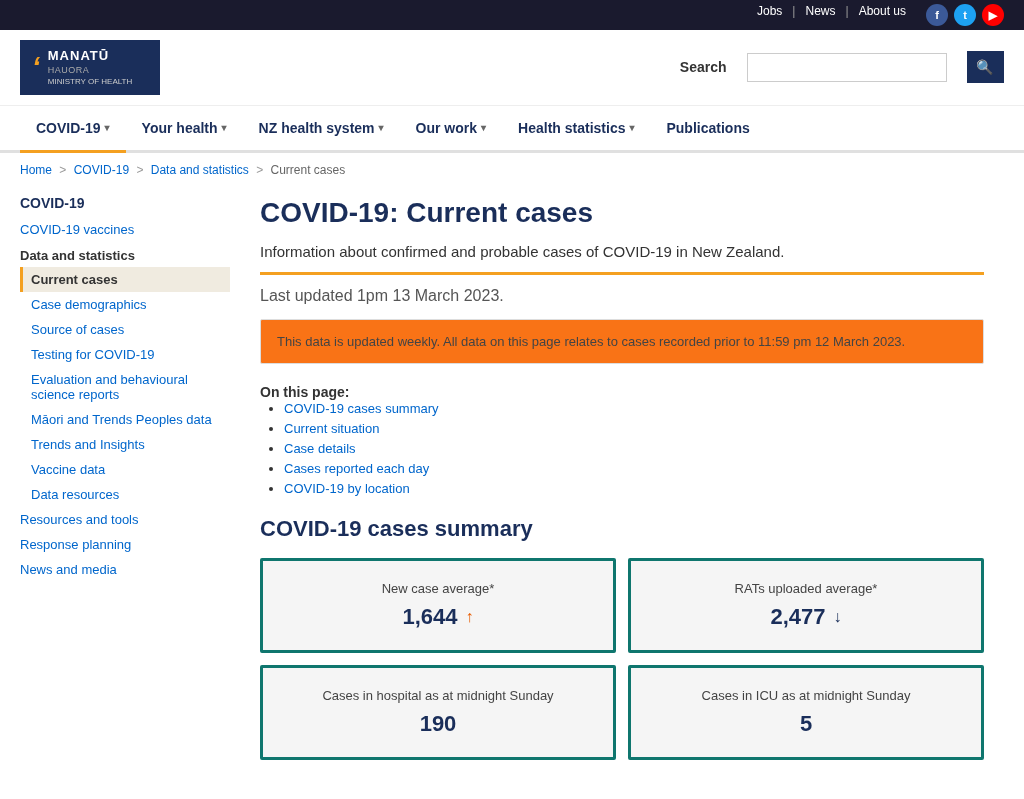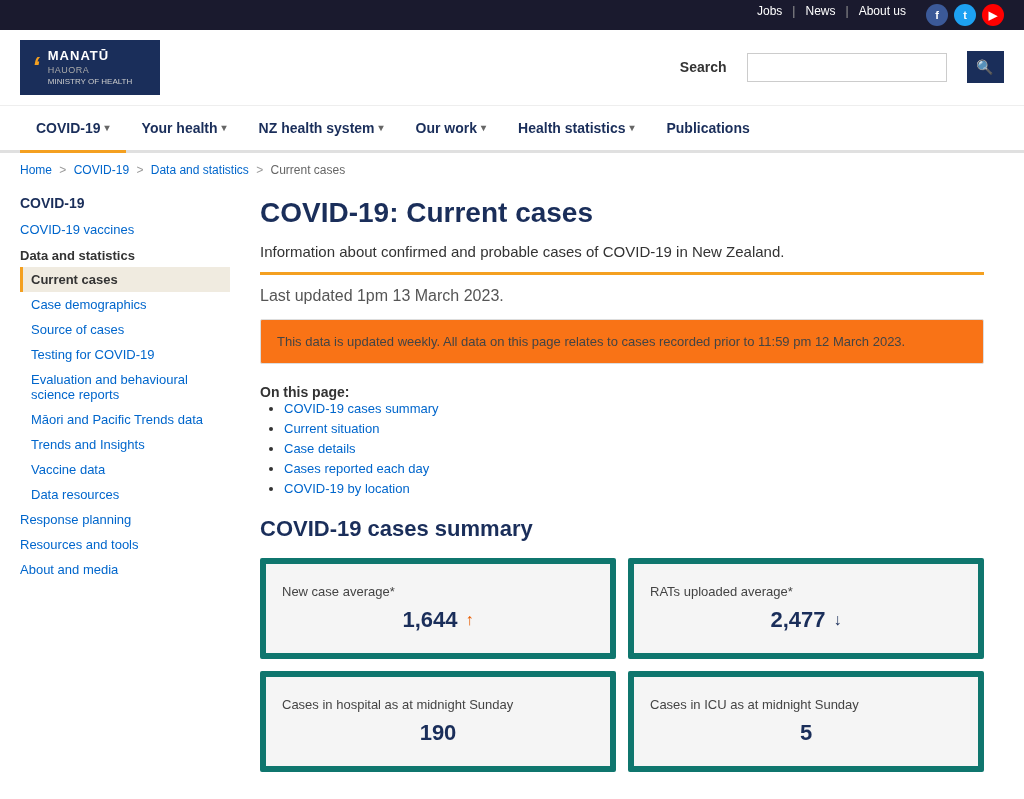--- a/index.html
+++ b/index.html
@@ -223,23 +223,23 @@
 
     
     .stats-grid {
       display: grid;
       grid-template-columns: 1fr 1fr;
       gap: 12px;
       margin-bottom: 14px;
     }
     .stat-card {
       background: #f5f5f5;
-      border: 6px solid #0f766e;
+      border: 3px solid #0f766e;
       padding: 20px 16px;
-      text-align: left;
+      text-align: center;
       border-radius: 2px;
     }
     .stat-label {
       font-size: 13px;
       color: #444;
       margin-bottom: 8px;
     }
     .stat-value {
       font-size: 22px;
       font-weight: bold;
@@ -305,29 +305,29 @@
     <div id="sidebar-top-items">
         <div class="sidebar-top-item">COVID-19 vaccines</div>
       </div>
     <div id="sidebar-groups">
         <div class="sidebar-group-title">Data and statistics</div>
         <div class="sidebar-item active">Current cases</div>
         <div class="sidebar-item">Case demographics</div>
         <div class="sidebar-item">Source of cases</div>
         <div class="sidebar-item">Testing for COVID-19</div>
         <div class="sidebar-item">Evaluation and behavioural science reports</div>
-        <div class="sidebar-item">Māori and Pacific Trends data</div>
+        <div class="sidebar-item">Māori and Trends Peoples data</div>
         <div class="sidebar-item">Trends and Insights</div>
         <div class="sidebar-item">Vaccine data</div>
         <div class="sidebar-item">Data resources</div>
       </div>
     <div id="sidebar-bottom-items">
+        <div class="sidebar-top-item">Resources and tools</div>
         <div class="sidebar-top-item">Response planning</div>
-        <div class="sidebar-top-item">Resources and tools</div>
-        <div class="sidebar-top-item">About and media</div>
+        <div class="sidebar-top-item">News and media</div>
       </div>
   </div>
 
   <div class="content">
     <h1 class="page-title">COVID-19: Current cases</h1>
     <p class="page-subtitle">Information about confirmed and probable cases of COVID-19 in New Zealand.</p>
     <hr class="orange-divider">
     <p class="last-updated">Last updated 1pm 13 March 2023.</p>
     <div class="info-box">This data is updated weekly. All data on this page relates to cases recorded prior to 11:59 pm 12 March 2023.</div>
     <p class="on-page">On this page:</p>

